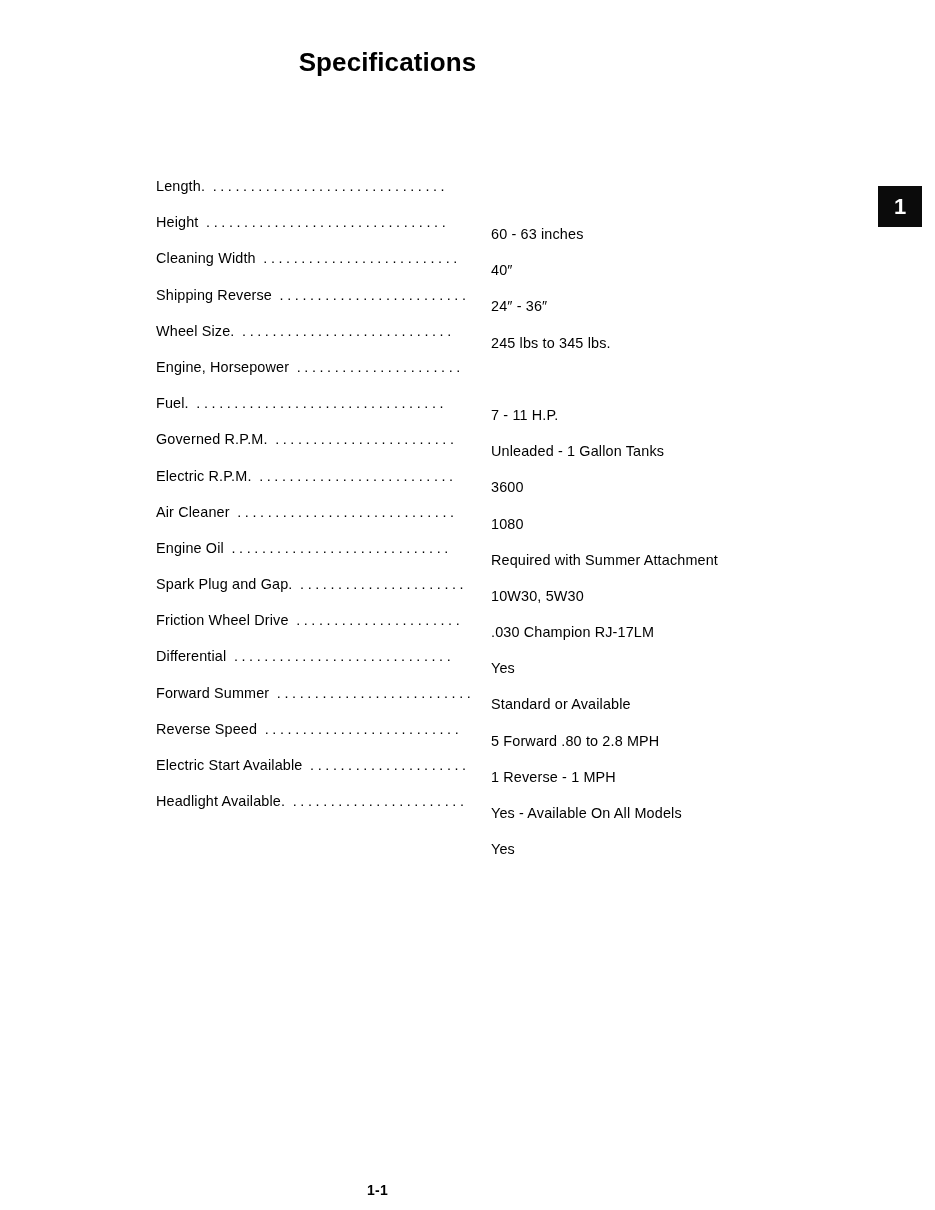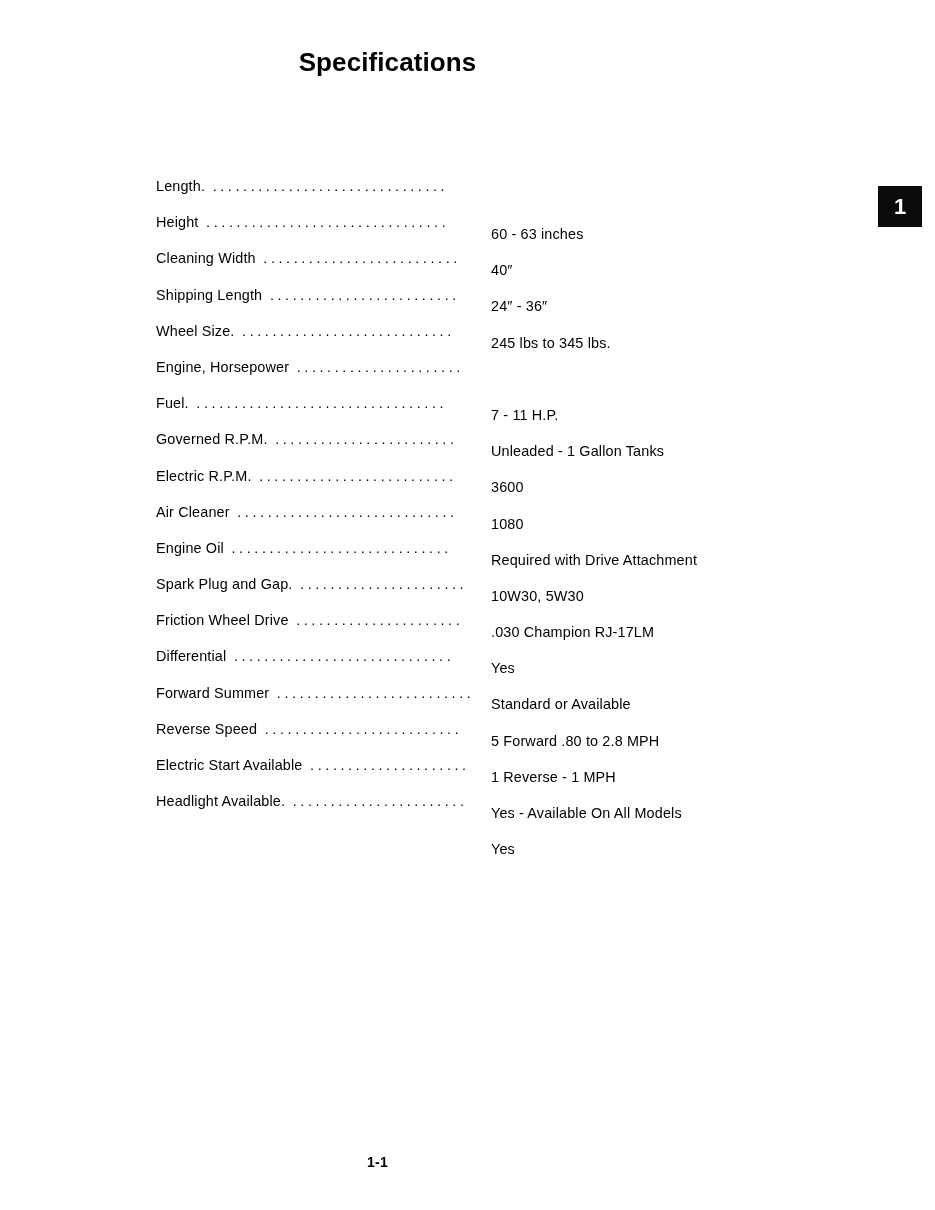--- a/index.html
+++ b/index.html
@@ -102,21 +102,21 @@
     top: 0;
     color: #000000;
     letter-spacing: 0.15px;
     margin-top: 48px;
   }
 
   
   .page-footer {
     position: absolute;
     left: 0;
-    top: 1154px;
+    top: 1182px;
     width: 755px;
     text-align: center;
     font-size: 14px;
     font-weight: bold;
     color: #000000;
     letter-spacing: 0.3px;
   }
 </style>
 </head>
 <body>
@@ -136,21 +136,21 @@
       </div>
       <div class="spec-row">
         <div class="spec-label-wrap"><span class="spec-label">Height</span><span class="spec-leader"> ................................</span></div>
         <span class="spec-value">40″</span>
       </div>
       <div class="spec-row">
         <div class="spec-label-wrap"><span class="spec-label">Cleaning Width</span><span class="spec-leader"> ..........................</span></div>
         <span class="spec-value">24″ - 36″</span>
       </div>
       <div class="spec-row">
-        <div class="spec-label-wrap"><span class="spec-label">Shipping Length</span><span class="spec-leader"> .........................</span></div>
+        <div class="spec-label-wrap"><span class="spec-label">Shipping Reverse</span><span class="spec-leader"> .........................</span></div>
         <span class="spec-value">245 lbs to 345 lbs.</span>
       </div>
       <div class="spec-row">
         <div class="spec-label-wrap"><span class="spec-label">Wheel Size.</span><span class="spec-leader"> ............................</span></div>
       </div>
       <div class="spec-row">
         <div class="spec-label-wrap"><span class="spec-label">Engine, Horsepower</span><span class="spec-leader"> ......................</span></div>
         <span class="spec-value">7 - 11 H.P.</span>
       </div>
       <div class="spec-row">
@@ -160,21 +160,21 @@
       <div class="spec-row">
         <div class="spec-label-wrap"><span class="spec-label">Governed R.P.M.</span><span class="spec-leader"> ........................</span></div>
         <span class="spec-value">3600</span>
       </div>
       <div class="spec-row">
         <div class="spec-label-wrap"><span class="spec-label">Electric R.P.M.</span><span class="spec-leader"> ..........................</span></div>
         <span class="spec-value">1080</span>
       </div>
       <div class="spec-row">
         <div class="spec-label-wrap"><span class="spec-label">Air Cleaner</span><span class="spec-leader"> .............................</span></div>
-        <span class="spec-value">Required with Drive Attachment</span>
+        <span class="spec-value">Required with Summer Attachment</span>
       </div>
       <div class="spec-row">
         <div class="spec-label-wrap"><span class="spec-label">Engine Oil</span><span class="spec-leader"> .............................</span></div>
         <span class="spec-value">10W30, 5W30</span>
       </div>
       <div class="spec-row">
         <div class="spec-label-wrap"><span class="spec-label">Spark Plug and Gap.</span><span class="spec-leader"> ......................</span></div>
         <span class="spec-value">.030 Champion RJ-17LM</span>
       </div>
       <div class="spec-row">

